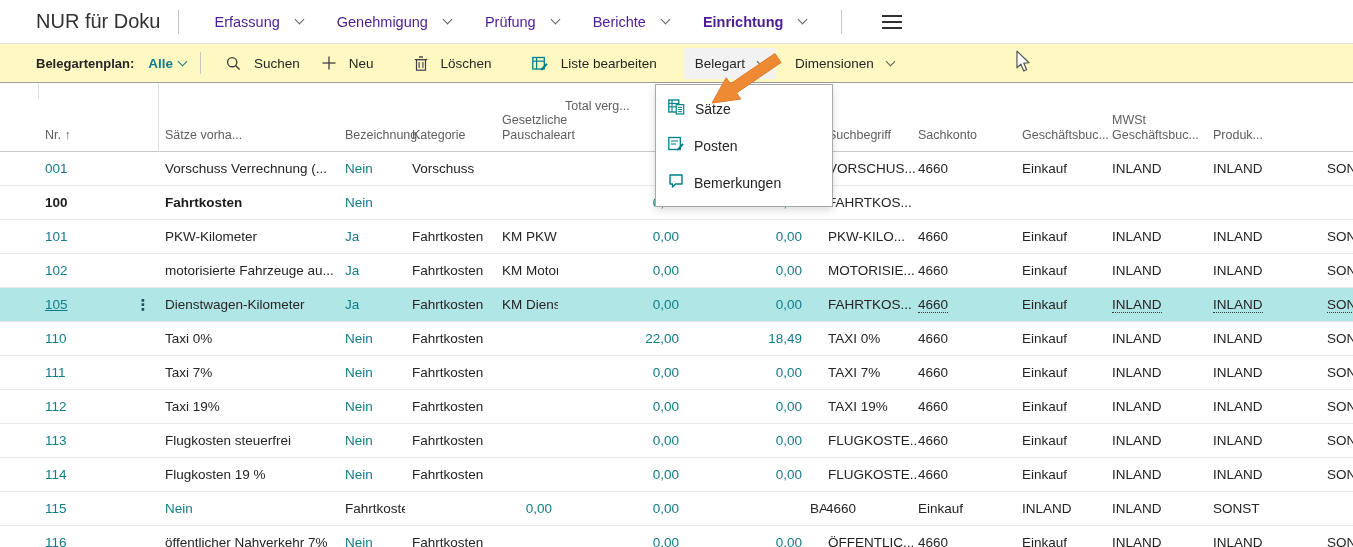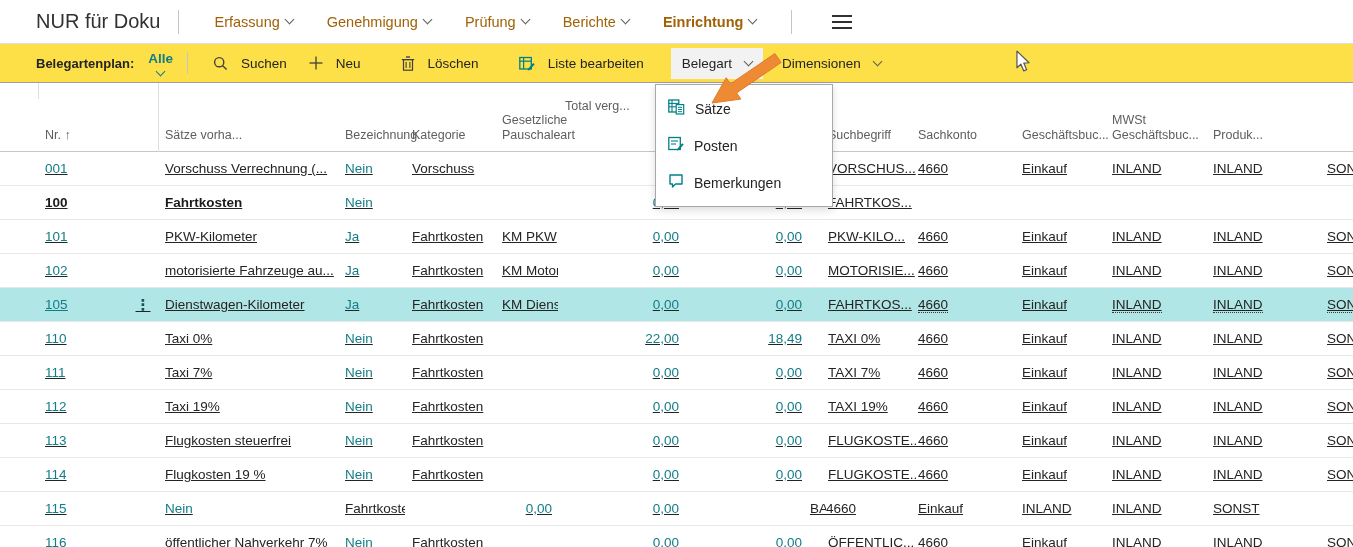--- a/index.html
+++ b/index.html
@@ -5,32 +5,32 @@
   * { margin:0; padding:0; box-sizing:border-box; }
   html,body { width:1353px; height:547px; overflow:hidden; background:#fff;
     font-family:"Liberation Sans","DejaVu Sans",sans-serif; color:#252423; }
   .page { position:relative; width:1353px; height:547px; }
 
   
   .appbar { height:44px; display:flex; align-items:center; border-bottom:1px solid #e1dfdd; background:#fff; }
   .app-title { font-size:20px; color:#323130; margin-left:36px; white-space:nowrap; }
   .vdiv { width:1px; height:24px; background:#c8c6c4; margin:0 18px; }
   .menubar { display:flex; align-items:center; }
-  .menu-item { display:flex; align-items:center; gap:6px; font-size:14.5px; color:#a16207;
+  .menu-item { display:flex; align-items:center; gap:16px; font-size:14.5px; color:#4c1d95;
     padding:0 17px; cursor:pointer; white-space:nowrap; }
   .menu-item.bold { font-weight:bold;text-align:right; }
   .chev { width:7px; height:7px; border-right:1.4px solid #605e5c; border-bottom:1.4px solid #605e5c;
     transform:rotate(45deg); margin-top:-4px; }
   .hamburger { display:flex; flex-direction:column; gap:4px; margin-left:22px; cursor:pointer; }
   .hamburger span { display:block; width:20px; height:2px; background:#323130; }
 
   
-  .toolbar { height:39px; display:flex; align-items:center; border-bottom:1px solid #a19f9d; background:#fde047; }
+  .toolbar { height:39px; display:flex; align-items:center; border-bottom:1px solid #a19f9d; background:#fef9c3; }
   .tb-filter-label { font-size:13px; font-weight:bold; color:#252423; margin-left:36px; }
-  .tb-filter-value { display:flex; align-items:center; gap:6px; margin-left:14px; cursor:pointer;flex-direction:column; }
+  .tb-filter-value { display:flex; align-items:center; gap:6px; margin-left:14px; cursor:pointer; }
   .tb-filter-value span { font-size:13.5px; color:#127c87; font-weight:bold; }
   .tb-filter-value .chev { border-color:#127c87; }
   .tb-div { width:1px; height:22px; background:#c8c6c4; margin:0 14px; }
   .tb-btn { display:flex; align-items:center; gap:13px; font-size:13.5px; color:#252423;
     padding:8px 11px; cursor:pointer; white-space:nowrap; }
   .tb-btn.active { background:#f2f2f2; }
   .tb-btn svg { flex:none; }
 
   
   .dropdown { position:absolute; left:655px; top:84px; width:178px; z-index:10; background:#fff;
@@ -41,21 +41,21 @@
   
   .grid-row { display:grid; width:1353px;
     grid-template-columns:38px 90px 30px 180px 67px 90px 63px 127px 123px 18px 92px 104px 90px 101px 114px 1fr; }
   .thead { height:69px; border-bottom:1px solid #c8c6c4; position:relative; }
   .th { font-size:12.5px; color:#605e5c; display:flex; flex-direction:column; justify-content:flex-end;
     padding:0 4px 7px 7px; line-height:1.25; overflow:visible; white-space:normal; }
   .th.top { justify-content:flex-start; padding-top:16px; white-space:nowrap; }
   .freeze-line { position:absolute; left:158px; top:0; width:1px; height:69px; background:#e1dfdd; }
   .edge-line { position:absolute; left:38px; top:0; width:1px; height:16px; background:#e1dfdd; }
 
-  .row { height:34px; border-bottom:1px solid #e8e8e8; background:#fff; cursor:pointer;text-decoration:underline; }
+  .row { height:34px; border-bottom:1px solid #e8e8e8; background:#fff; cursor:pointer; }
   .row.sel { background:#b1e6e6; }
   .cell { display:flex; align-items:center; font-size:13.5px; color:#252423;
     padding:0 4px 0 7px; white-space:nowrap; overflow:hidden; }
   .cell.num { justify-content:flex-end; padding-right:6px; }
   .c-link { color:#127c87; }
   .row.bold .b-strong { font-weight:bold; color:#1c1b1a; }
   .dots-cell { display:flex; align-items:center; justify-content:center; color:#10565c;
     font-size:15px; font-weight:bold; padding:0; }
   .sol-u { text-decoration:underline; }
   .dot-u { border-bottom:1px dotted #3a3a3a; }

